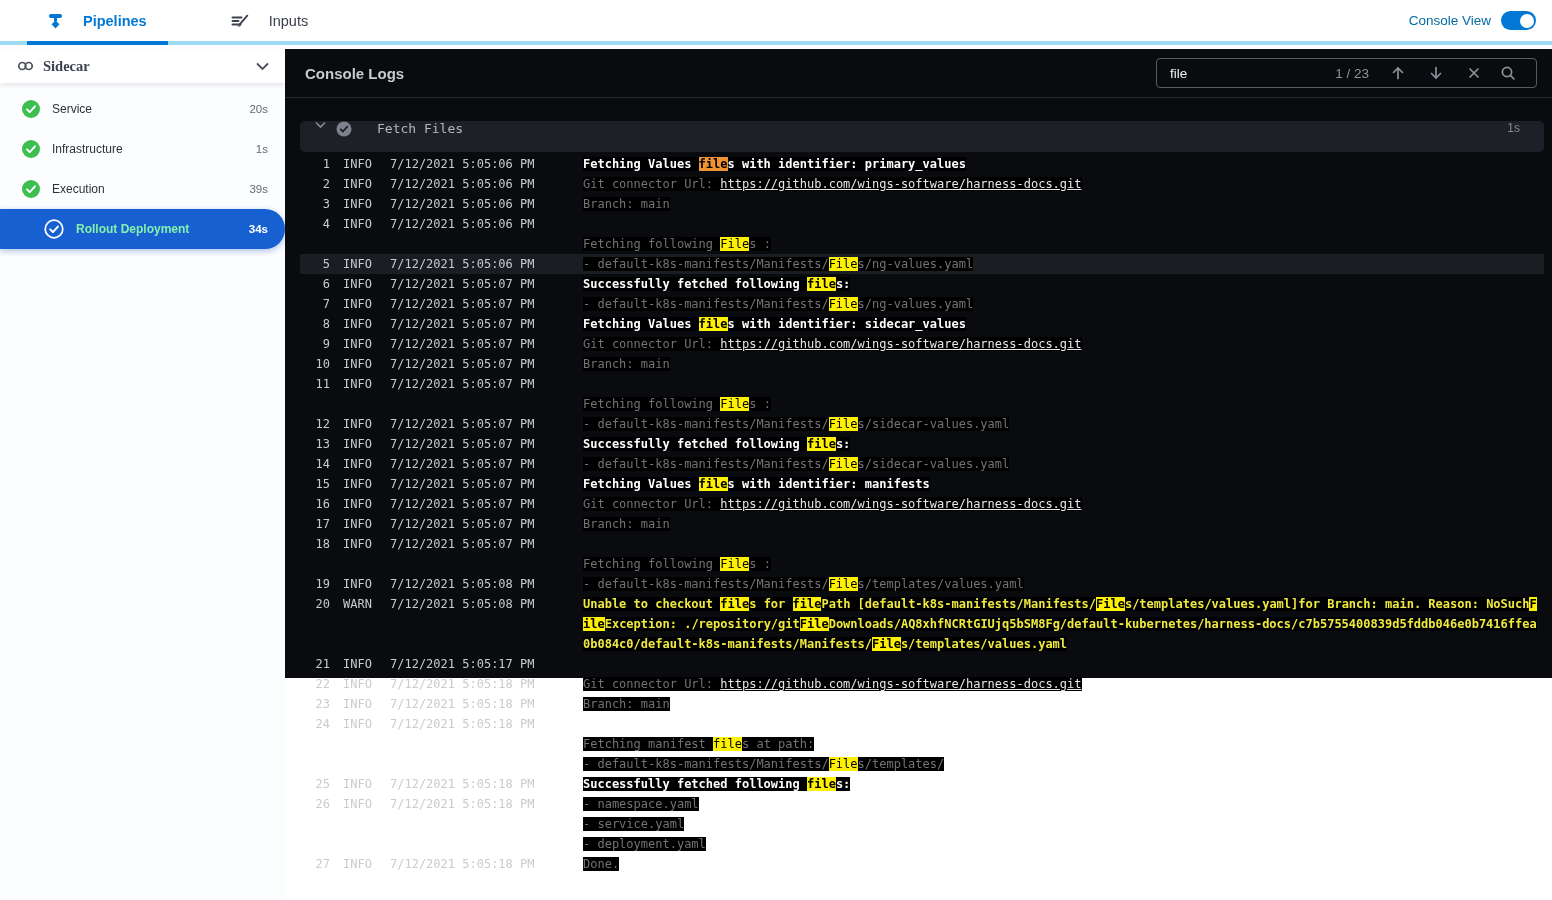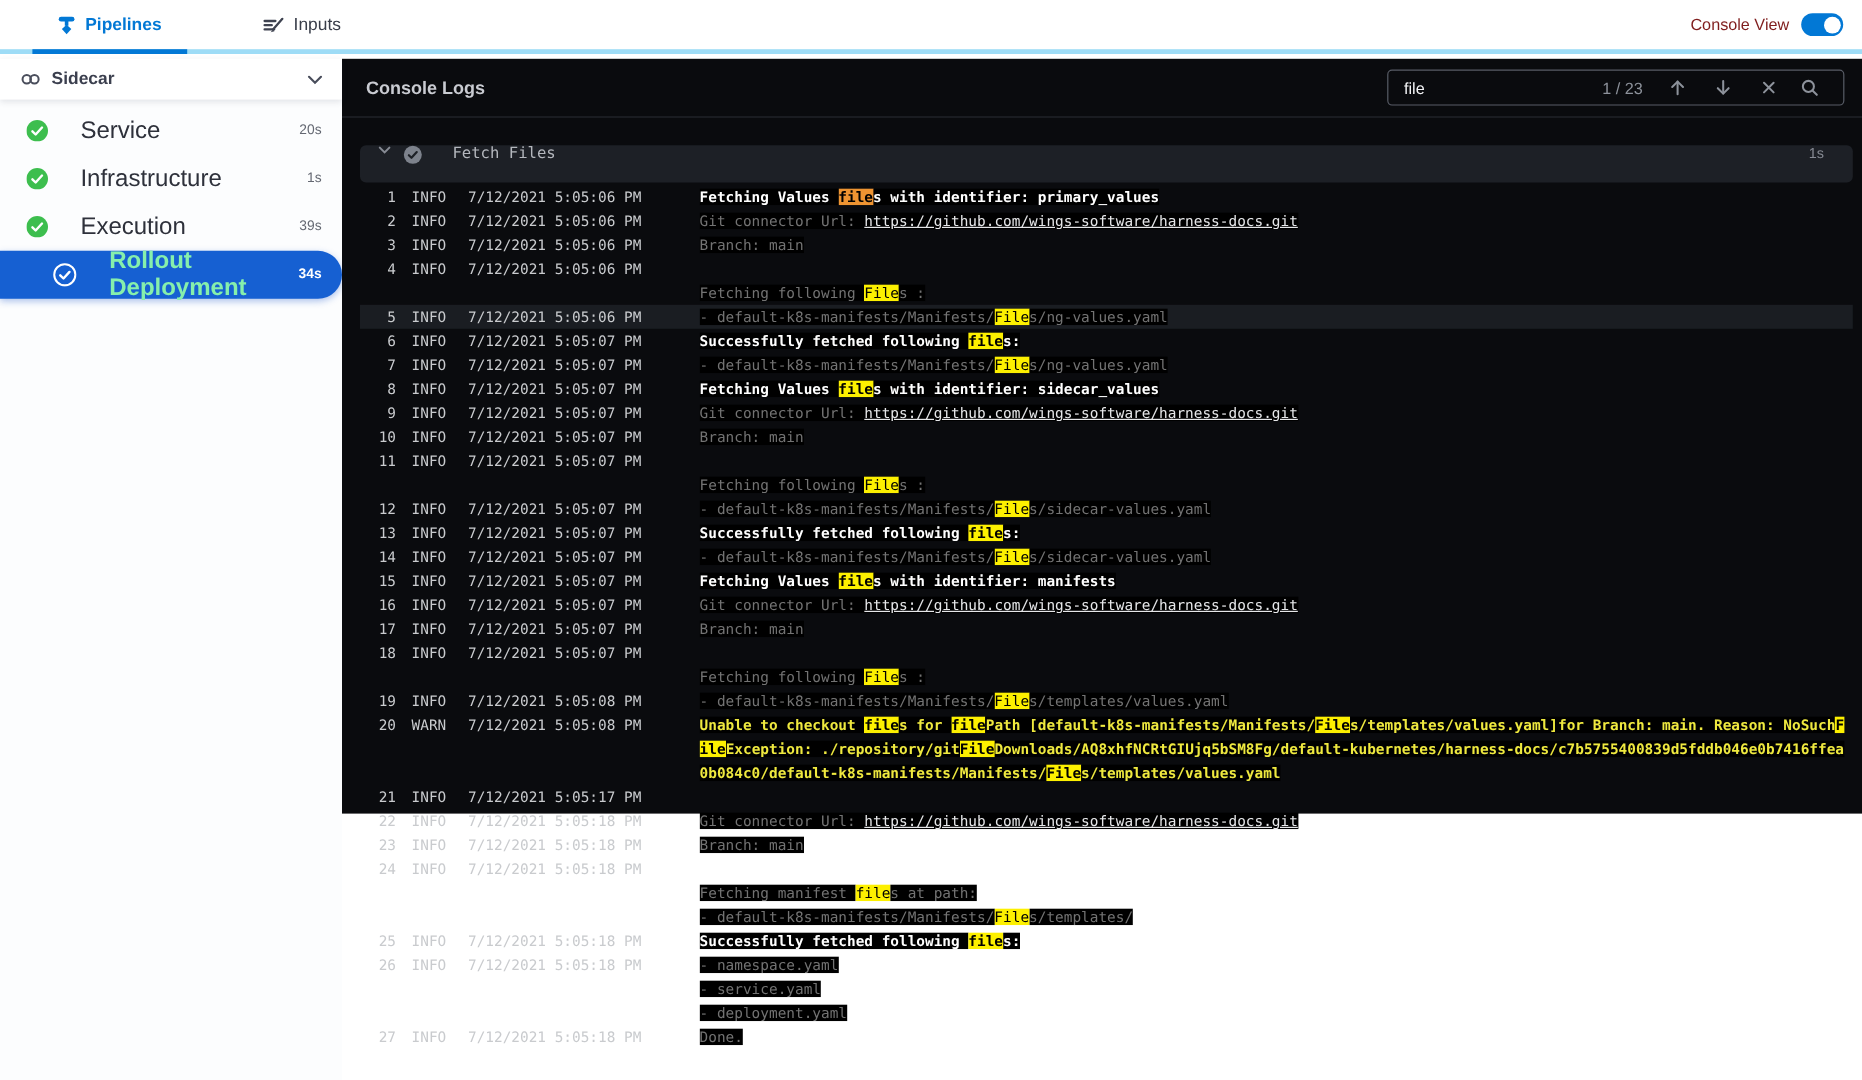--- a/index.html
+++ b/index.html
@@ -3,39 +3,39 @@
 <meta charset="utf-8">
 <style>
   * { margin:0; padding:0; box-sizing:border-box; }
   html,body { width:1552px; height:900px; overflow:hidden; background:#fff;
               font-family:"Liberation Sans", sans-serif; }
 
   
   .top-nav { position:absolute; left:0; top:0; width:1552px; height:45px; background:#fff;
              border-bottom:4px solid #9edcf6; display:flex; align-items:center; }
   .tabs { display:flex; height:100%; padding-left:27px; }
-  .tab { position:relative; display:flex; align-items:center; gap:8px; padding:0 21px; height:100%;
+  .tab { position:relative; display:flex; align-items:center; gap:20px; padding:0 21px; height:100%;
          font-size:14.5px; cursor:pointer; }
   .tab.active { color:#0278d5; font-weight:700; }
   .tab.active::after { content:""; position:absolute; left:0; right:0; bottom:-4px; height:4px; background:#0278d5; }
   .tab.inactive { color:#383d49; font-weight:500; margin-left:42px; }
   .console-view { margin-left:auto; display:flex; align-items:center; gap:10px; padding-right:16px; }
-  .console-view-label { font-size:13.5px; color:#7f1d1d; }
+  .console-view-label { font-size:13.5px; color:#0369a1; }
   .toggle { width:35px; height:19px; border-radius:10px; background:#0278d5; position:relative; cursor:pointer; }
   .toggle .knob { position:absolute; right:2.5px; top:2.5px; width:14px; height:14px; border-radius:50%; background:#fff; }
 
   
   .sidebar { position:absolute; left:0; top:49px; width:285px; height:851px; background:#fcfdfe; }
   .stage-header { height:34px; background:#fff; display:flex; align-items:center; padding:0 16px 0 17px;
                   box-shadow:0 2px 5px rgba(40,50,70,.12); position:relative; z-index:2; }
-  .stage-header .stage-label { margin-left:9px; font-size:14.5px; font-weight:700; color:#3b3f4e; }
+  .stage-header .stage-label { margin-left:9px; font-size:14.5px; font-weight:700; color:#3b3f4e;font-family:Liberation Serif, serif; }
   .stage-header .spacer { flex:1; }
   .steps { padding-top:6px; }
   .step { height:40px; display:flex; align-items:center; padding-left:22px; padding-right:17px; cursor:pointer; }
-  .step .label { margin-left:27px; font-size:20px; color:#2e313b; }
+  .step .label { margin-left:12px; font-size:12px; color:#2e313b; }
   .step .dur { margin-left:auto; font-size:11.5px; color:#646872; }
   .step.selected { background:#1660d2; border-radius:0 20px 20px 0; padding-left:44px;
                    box-shadow:0 2px 6px rgba(20,80,200,.35); }
   .step.selected .label { color:#86efac; font-weight:700; }
   .step.selected .dur { color:#fff; font-weight:700; }
 
   
   .console { position:absolute; left:285px; top:49px; width:1267px; height:629px; background:#0a0b0e; }
   .console-header { height:49px; display:flex; align-items:center; border-bottom:1px solid #26292f; padding:0 15px 0 20px; }
   .console-title { font-size:15px; font-weight:700; color:#c9cbd1; }

